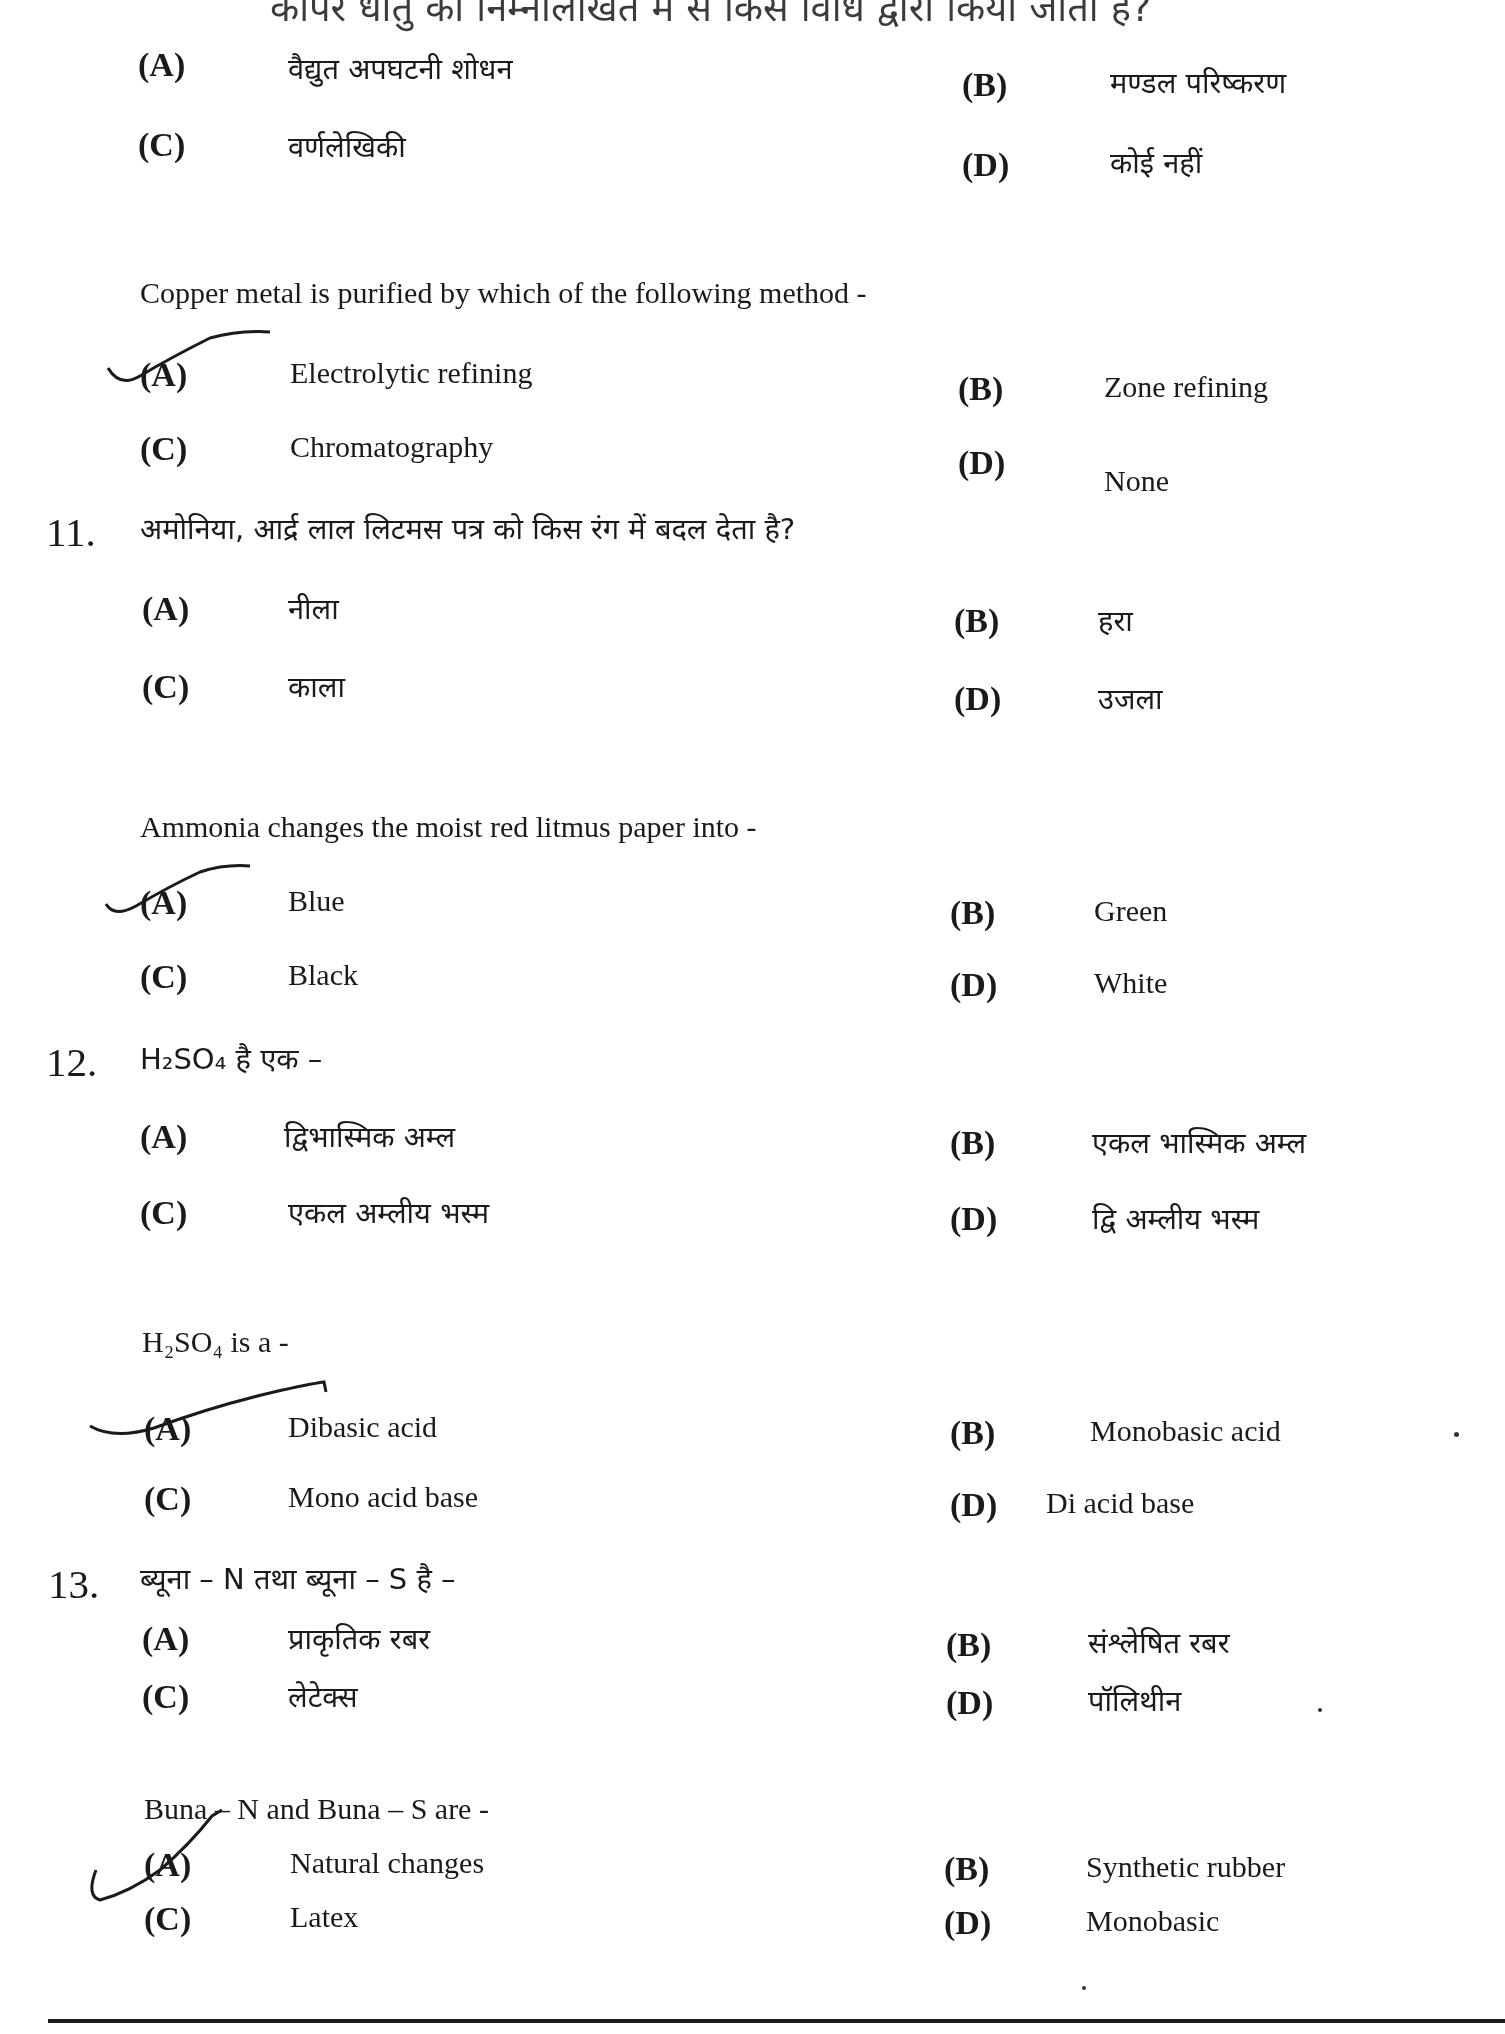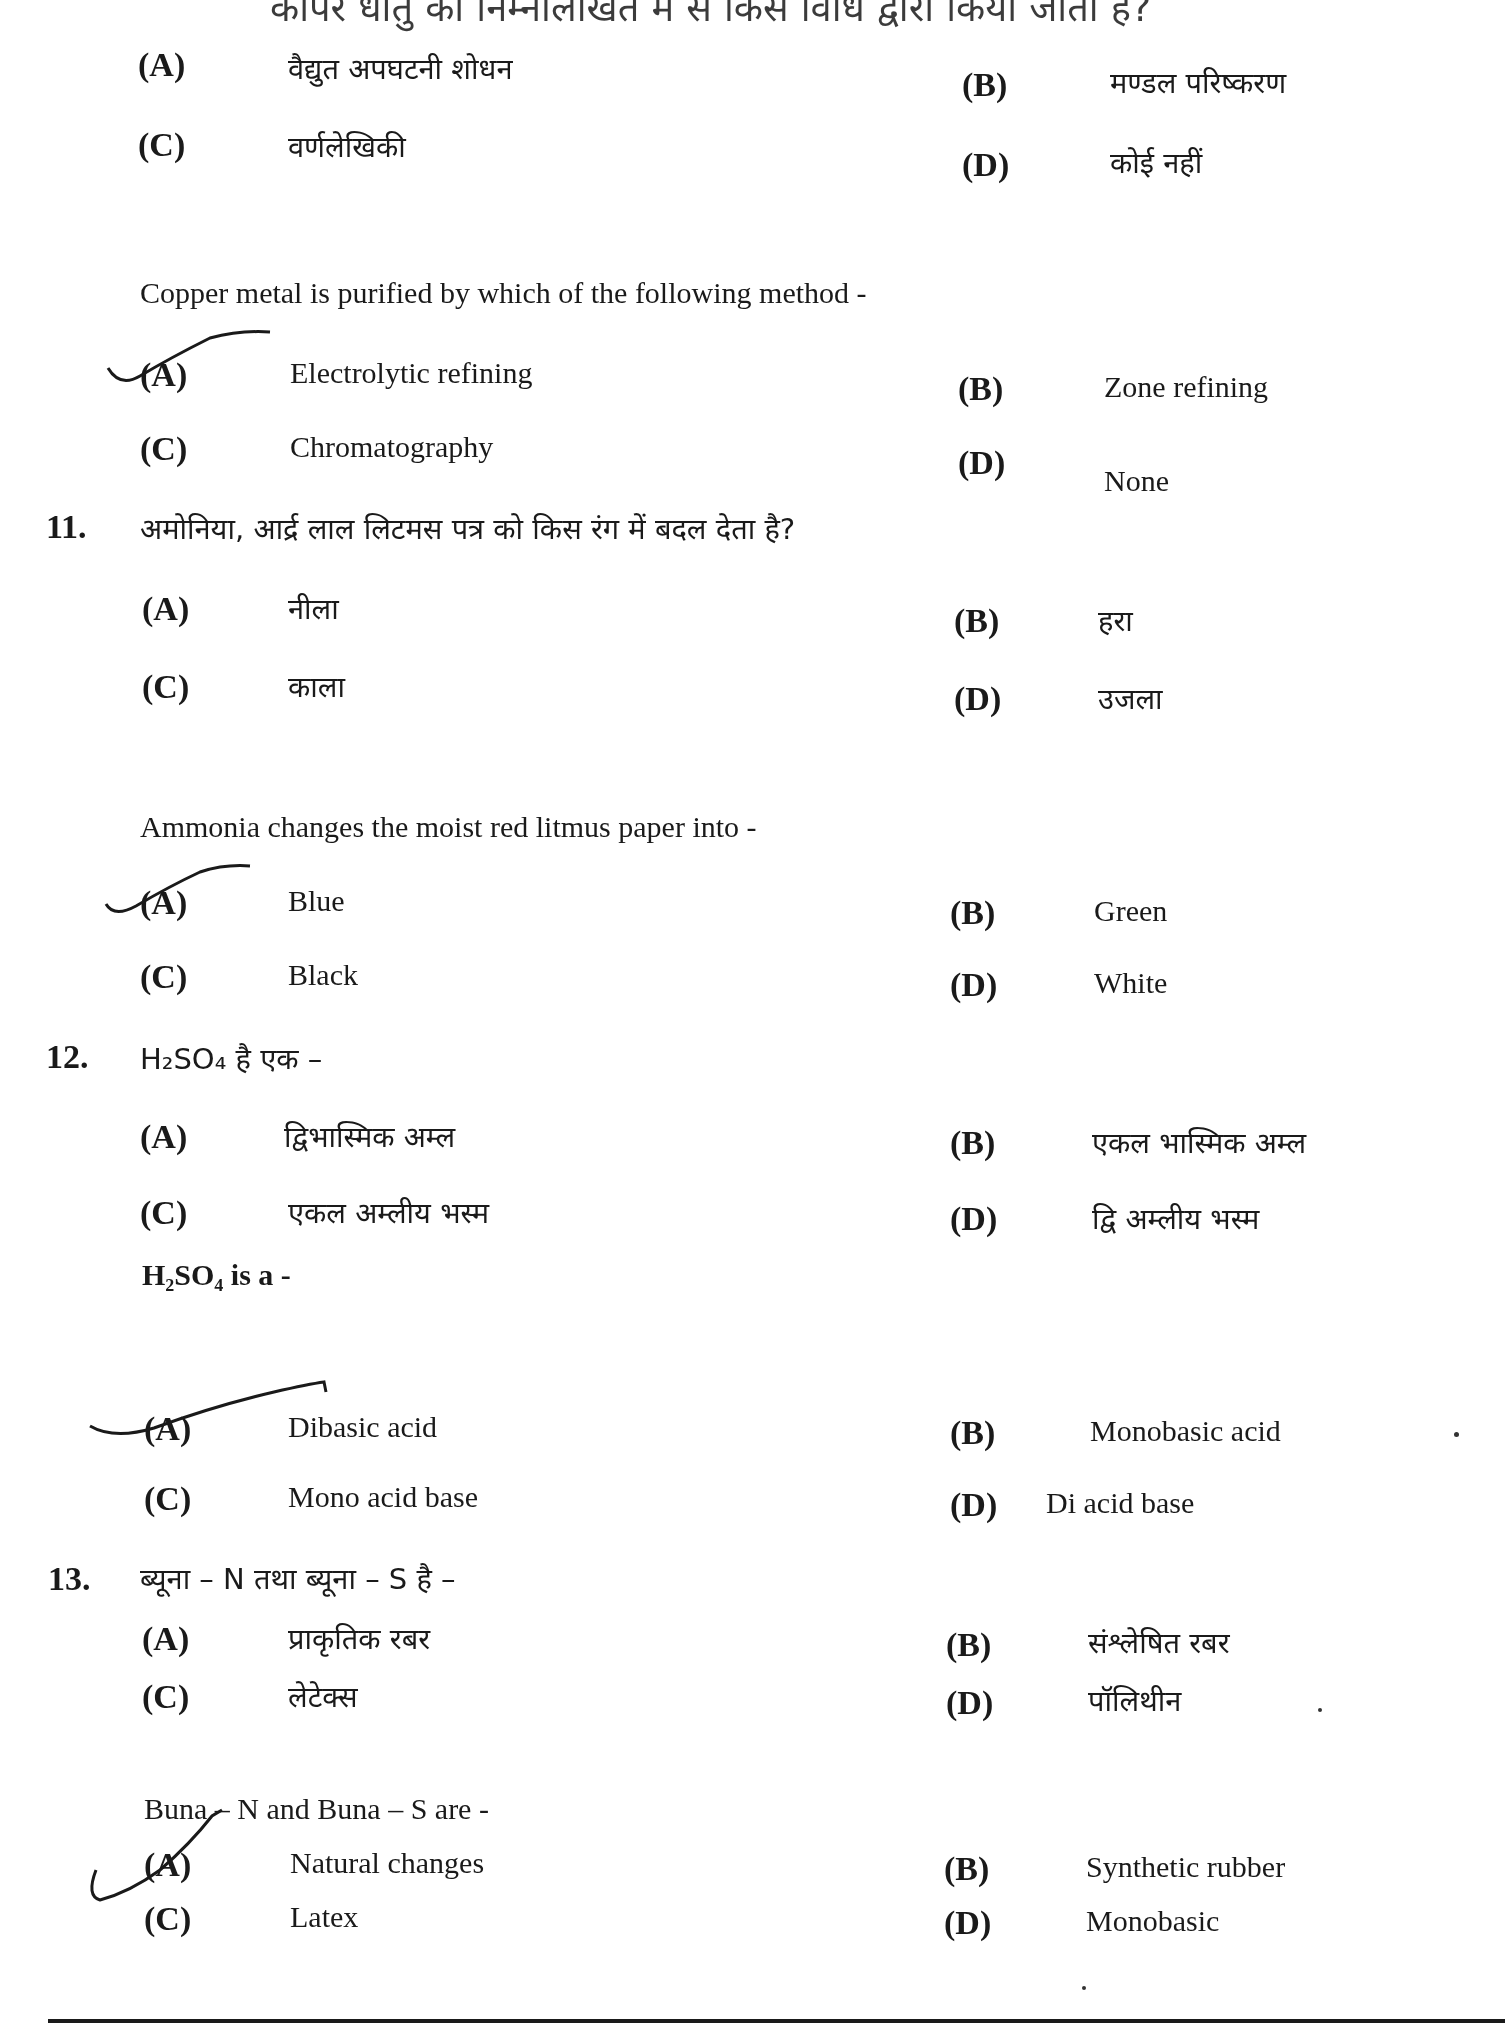--- a/index.html
+++ b/index.html
@@ -4,21 +4,21 @@
   <style>
     html, body { margin: 0; padding: 0; background: #ffffff; }
     body {
       width: 1505px; height: 2034px; position: relative; overflow: hidden;
       font-family: "Liberation Serif", "DejaVu Serif", serif; color: #1a1a1a;
     }
     .abs { position: absolute; white-space: nowrap; }
     .t { font-size: 30px; }
     .hi { font-size: 29px; font-family: "DejaVu Sans", sans-serif; font-weight: 400; }
     .lbl { font-weight: bold; font-size: 34px; }
-    .qnum { font-weight: bold; font-size: 34px; }
+    .qnum { font-weight: normal; font-size: 41px; }
     .clip-top { top: -20px; left: 270px; font-size: 38px; font-family: "DejaVu Sans", sans-serif; opacity: 0.85; }
     .tick { position: absolute; }
     .rule { position: absolute; left: 48px; top: 2019px; width: 1457px; height: 4px; background: #1a1a1a; }
     .speck { position: absolute; background: #333; border-radius: 50%; }
   </style>
 </head>
 <body>
 
 <div class="abs clip-top">कॉपर धातु का निम्नलिखित में से किस विधि द्वारा किया जाता है?</div>
 
@@ -83,21 +83,21 @@
   <span class="abs hi" style="left:284px;top:1116px">द्विभास्मिक अम्ल</span>
   <span class="abs lbl" style="left:950px;top:1124px">(B)</span>
   <span class="abs hi" style="left:1092px;top:1122px">एकल भास्मिक अम्ल</span>
   <span class="abs lbl" style="left:140px;top:1194px">(C)</span>
   <span class="abs hi" style="left:288px;top:1192px">एकल अम्लीय भस्म</span>
   <span class="abs lbl" style="left:950px;top:1200px">(D)</span>
   <span class="abs hi" style="left:1092px;top:1198px">द्वि अम्लीय भस्म</span>
 </div>
 
 <div>
-  <span class="abs t" style="left:142px;top:1258px;font-weight:bold">H₂SO₄ is a -</span>
+  <span class="abs t" style="left:142px;top:1325px;font-weight:normal">H₂SO₄ is a -</span>
   <span class="abs lbl" style="left:144px;top:1410px">(A)</span>
   <span class="abs t" style="left:288px;top:1410px">Dibasic acid</span>
   <span class="abs lbl" style="left:950px;top:1414px">(B)</span>
   <span class="abs t" style="left:1090px;top:1414px">Monobasic acid</span>
   <span class="abs lbl" style="left:144px;top:1480px">(C)</span>
   <span class="abs t" style="left:288px;top:1480px">Mono acid base</span>
   <span class="abs lbl" style="left:950px;top:1486px">(D)</span>
   <span class="abs t" style="left:1046px;top:1486px">Di acid base</span>
   <svg class="tick" style="left:84px;top:1370px" width="260" height="80">
     <path d="M6 56 Q 30 70 70 58 Q 130 36 190 22 Q 225 14 240 12 L 242 22" fill="none" stroke="#1a1a1a" stroke-width="3"></path>

